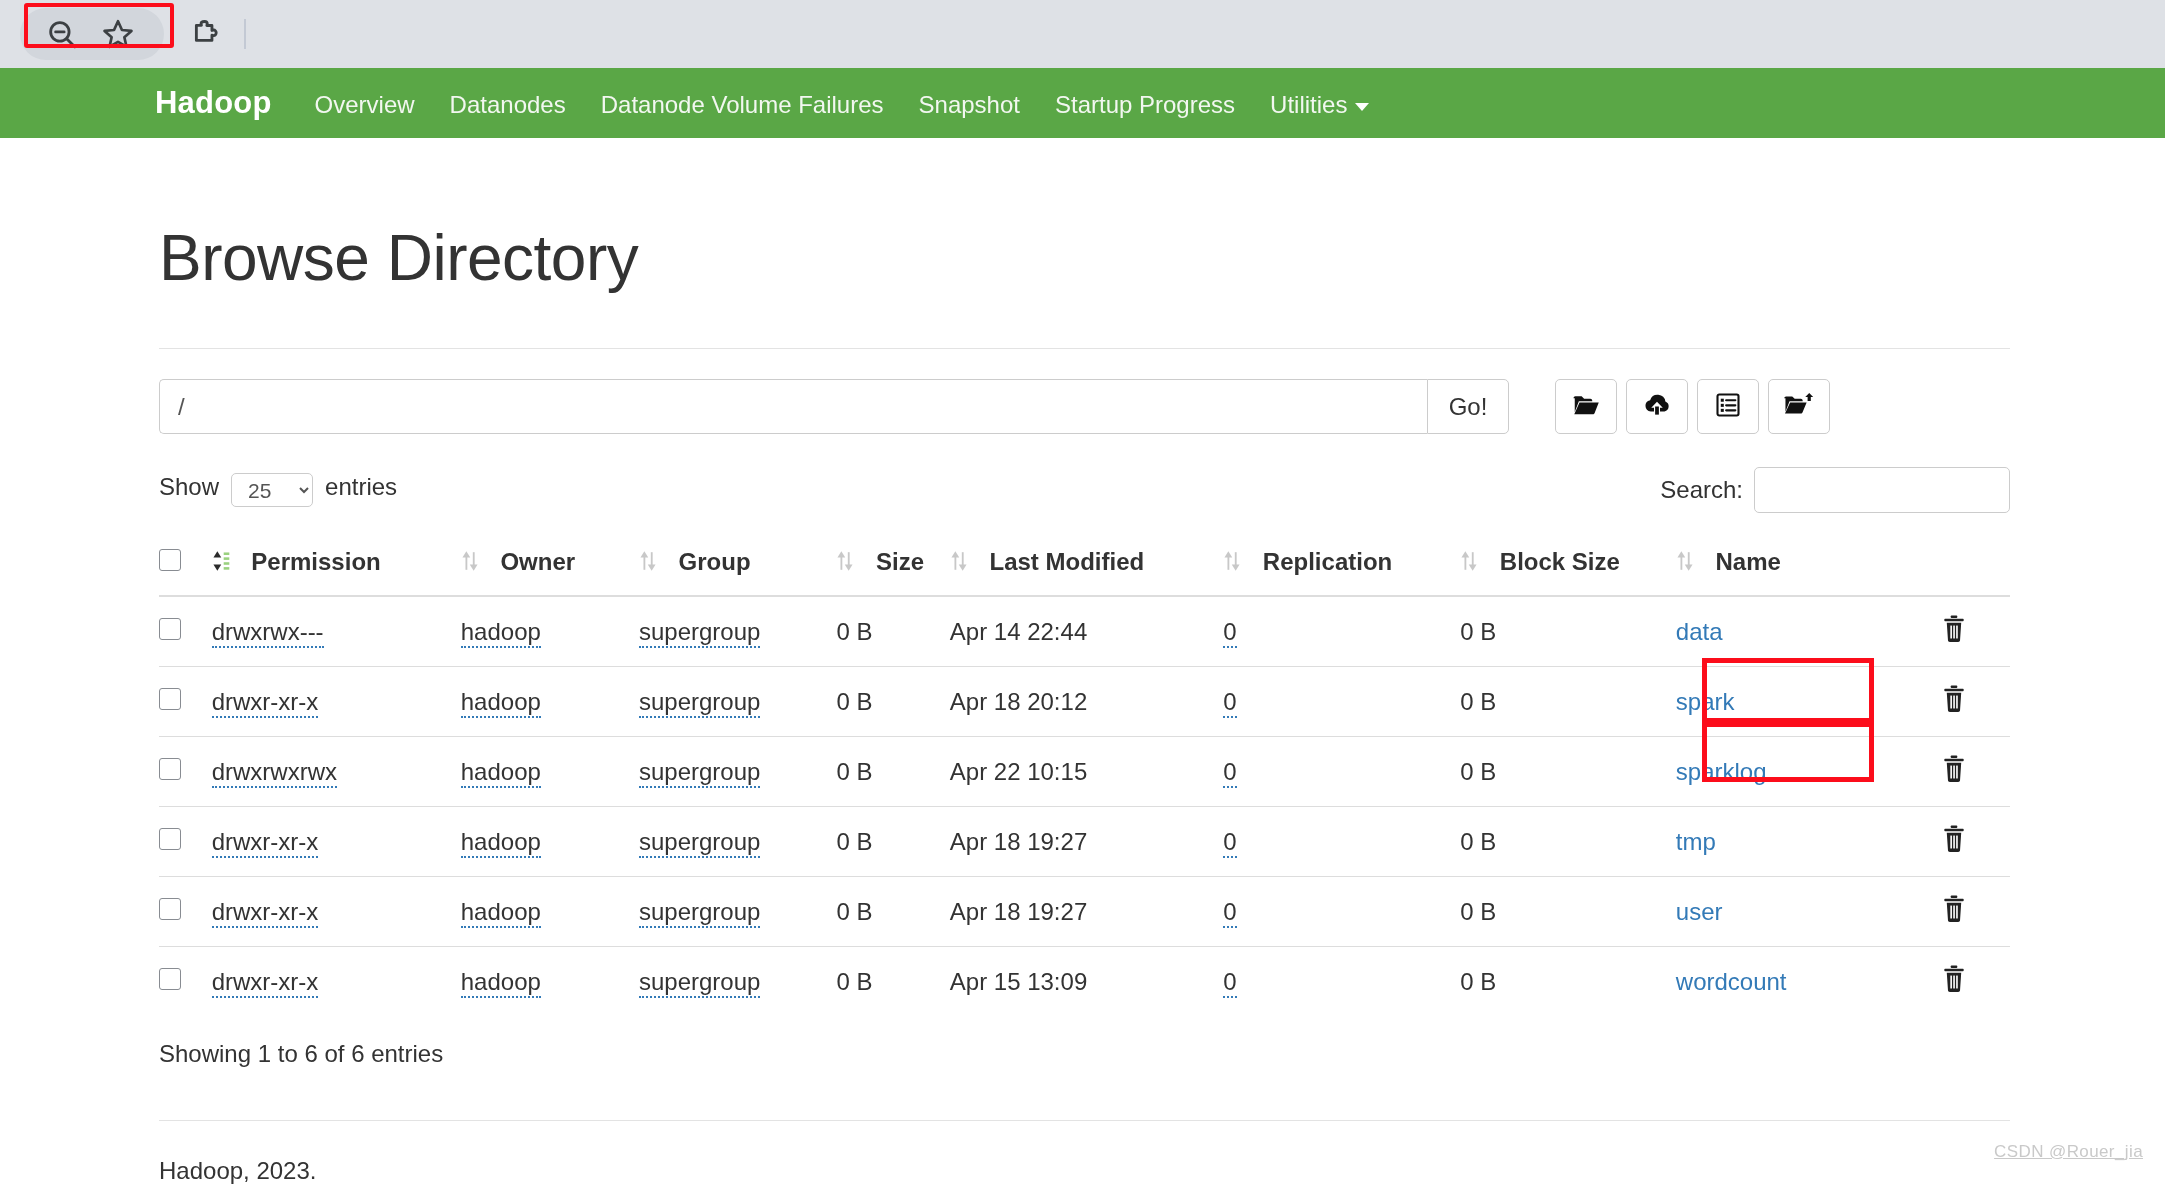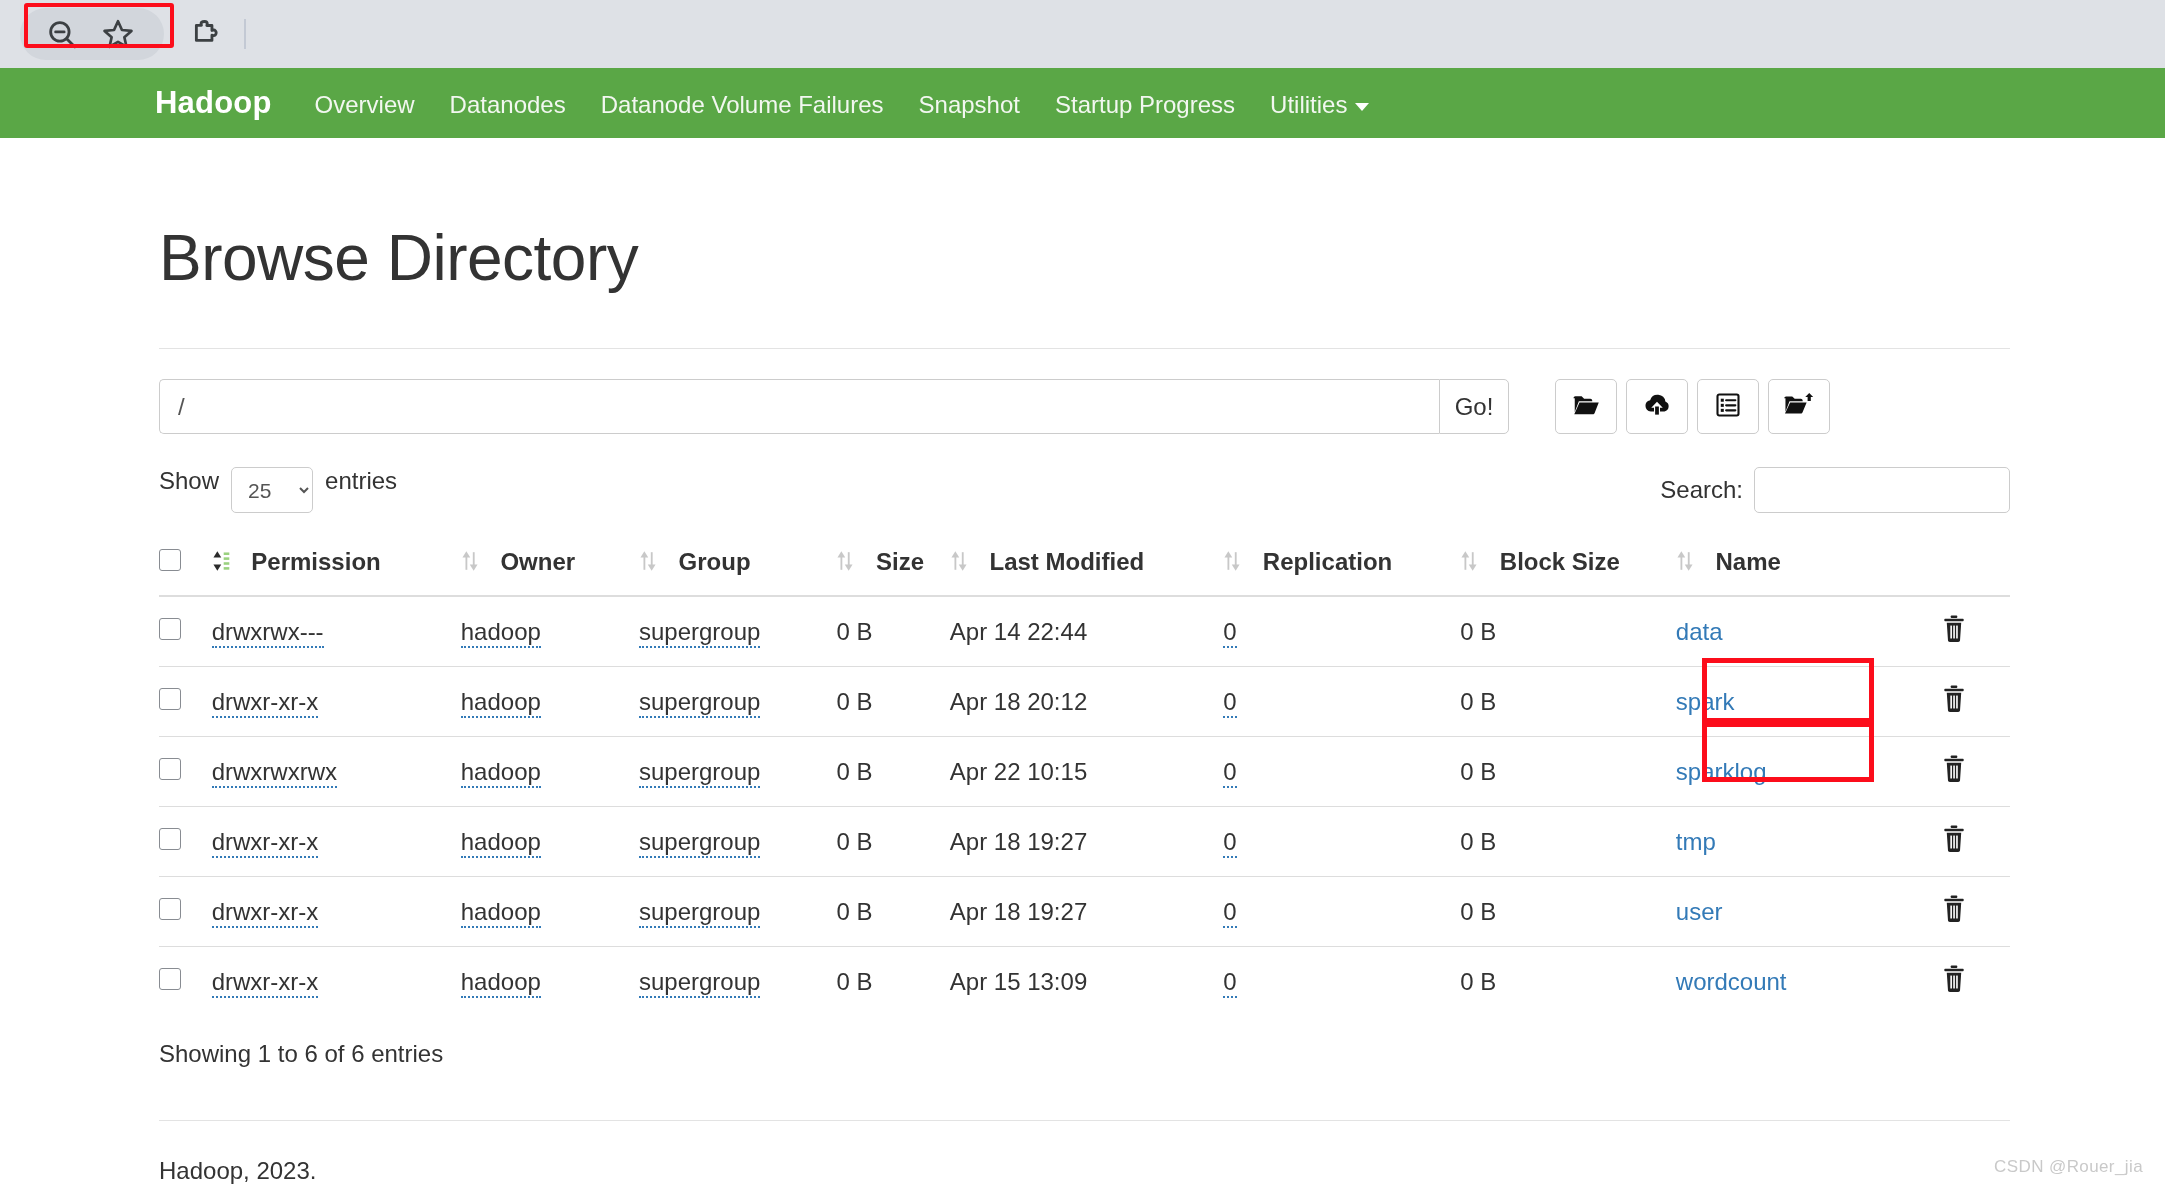--- a/index.html
+++ b/index.html
@@ -162,21 +162,21 @@
     border-right: none;
     border-radius: 5px 0 0 5px;
     font-size: 24px;
     color: #555555;
     padding: 0 18px;
     outline: none;
     font-family: "Liberation Sans", sans-serif;
     background: #ffffff;
   }
   #go-button {
-    width: 70px;
+    width: 82px;
     height: 55px;
     border: 1px solid #cccccc;
     border-radius: 0 5px 5px 0;
     background: #ffffff;
     font-size: 24px;
     color: #333333;
     cursor: pointer;
     font-family: "Liberation Sans", sans-serif;
   }
   #tool-buttons {
@@ -205,21 +205,21 @@
     margin-top: 33px;
   }
   #show-entries {
     font-size: 24px;
     color: #333333;
     display: flex;
     align-items: flex-start;
   }
   #entries-select {
     margin: 0 12px;
-    height: 46px;
+    height: 34px;
     width: 82px;
     border: 1px solid #cccccc;
     border-radius: 5px;
     font-size: 21px;
     color: #555;
     padding-left: 12px;
     background: #ffffff;
     font-family: "Liberation Sans", sans-serif;
   }
   #search-box {
@@ -352,24 +352,25 @@
     position: absolute;
     border: 5px solid #fc0d1b;
     pointer-events: none;
   }
   #redbox-spark    { left: 1702px; top: 658px;  width: 172px; height: 65px; }
   #redbox-sparklog { left: 1702px; top: 722px;  width: 172px; height: 60px; }
 
   #watermark {
     position: absolute;
     right: 22px;
-    bottom: 10px;
+    bottom: 25px;
     font-size: 17px;
     color: #c9c9c9;
     letter-spacing: 0.4px;
+    text-decoration: underline;
   }
 </style>
 </head>
 <body>
 
 <div id="browser-bar">
 
   <div id="omnibox-actions">
     <button class="chrome-icon-btn">
       <svg width="34" height="34" viewBox="0 0 24 24" fill="none" stroke="#3c4043" stroke-width="2">

